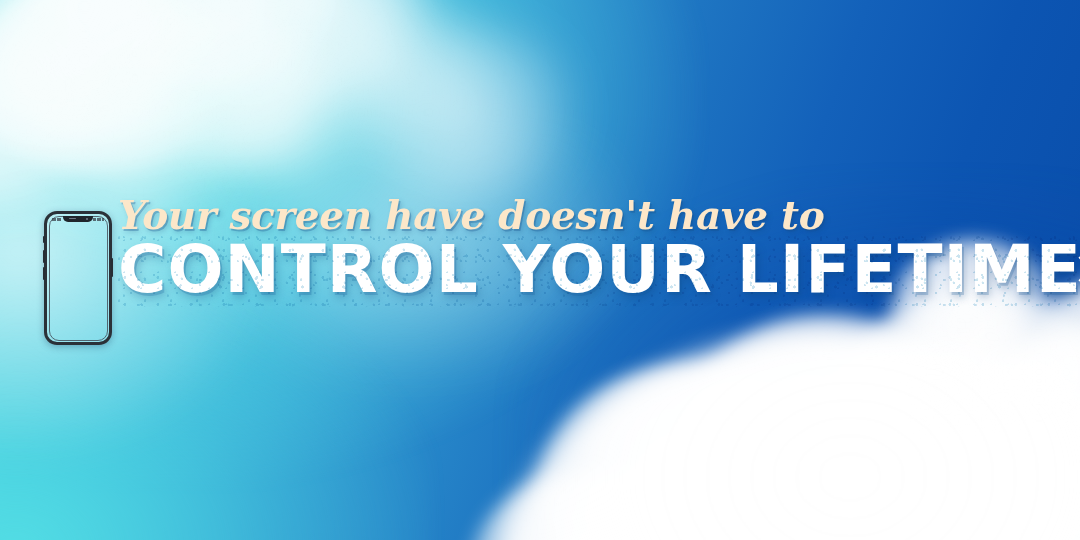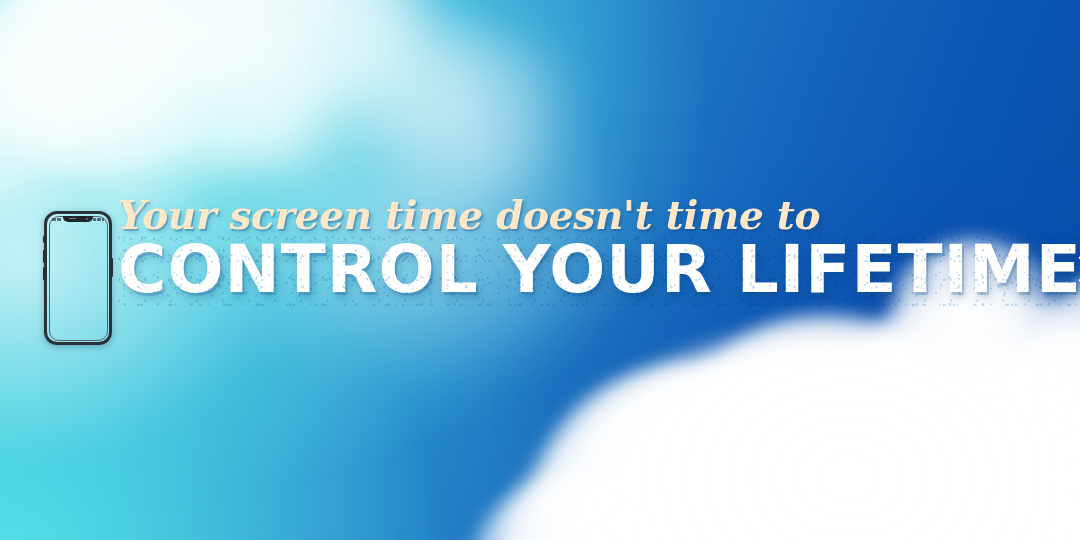--- a/index.html
+++ b/index.html
@@ -380,21 +380,21 @@
     <div class="phone-notch"></div>
     <div class="phone-status-l"></div>
     <div class="phone-status-r"></div>
     <div class="btn-vol btn-silent"></div>
     <div class="btn-vol btn-up"></div>
     <div class="btn-vol btn-down"></div>
     <div class="btn-power"></div>
   </div>
 
   <div class="copy">
-    <div class="eyebrow">Your screen time doesn't time to</div>
+    <div class="eyebrow">Your screen have doesn't have to</div>
 
     <div class="headline-row">
       <span class="headline-wrap">
         <span class="headline">CONTROL YOUR LIFETIME</span>
         <span class="grunge"></span>
       </span>
 
       <span class="chevrons" id="chevrons">
           <span class="chev">
             <svg viewBox="0 0 17 30" xmlns="http://www.w3.org/2000/svg">

